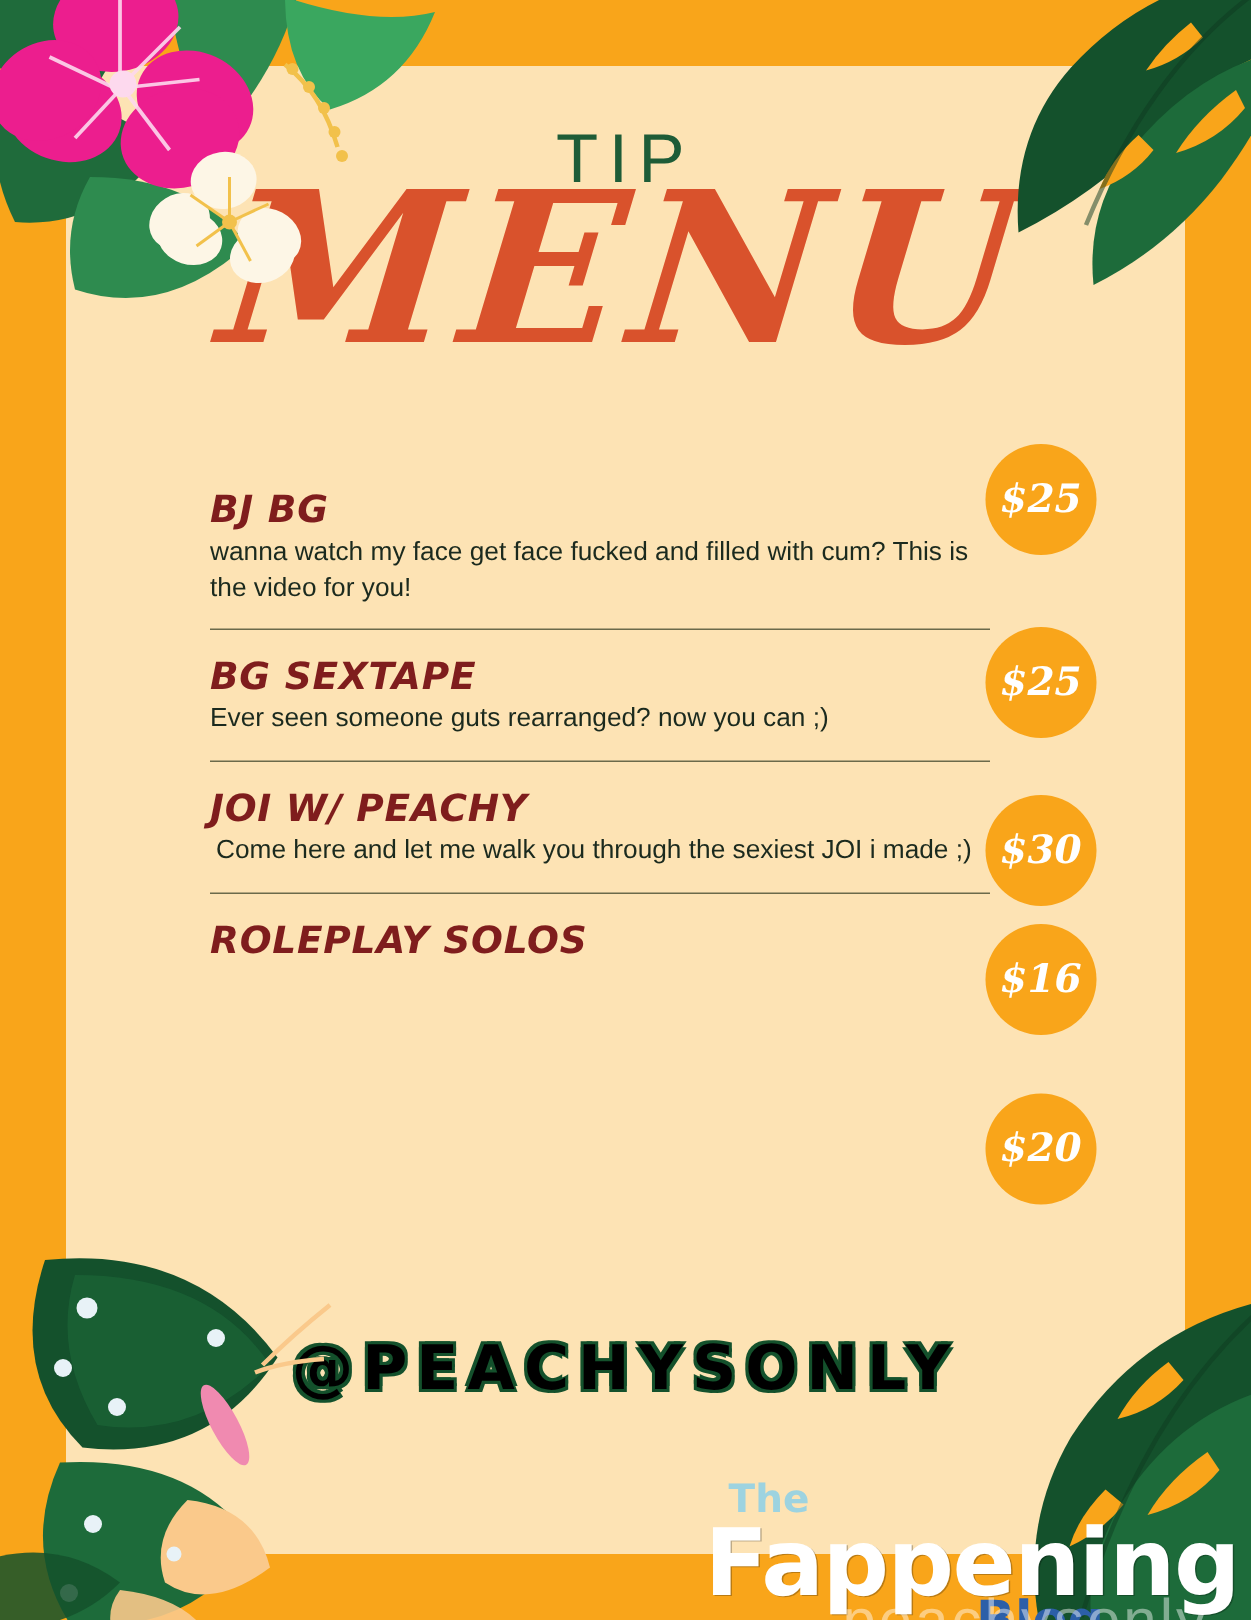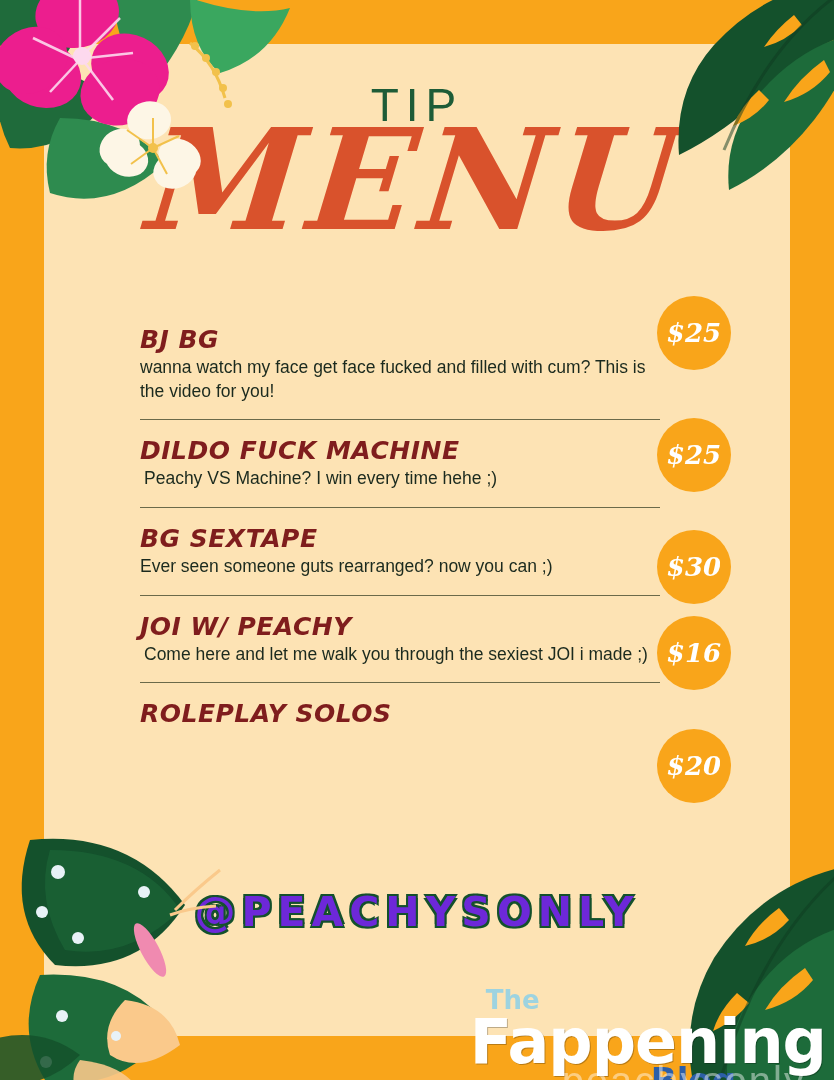--- a/index.html
+++ b/index.html
@@ -114,21 +114,21 @@
   #handle {
     position: absolute;
     left: 0;
     top: 888px;
     width: 834px;
     text-align: center;
     font-family: "DejaVu Sans", sans-serif;
     font-weight: bold;
     font-size: 41px;
     letter-spacing: 6px;
-    color: #6d28d9;
+    color: #000000;
     text-shadow:
       -2px -2px 0 #14512c,
        2px -2px 0 #14512c,
       -2px  2px 0 #14512c,
        2px  2px 0 #14512c;
   }
 
   
   .deco { position: absolute; pointer-events: none; }
 
@@ -192,24 +192,20 @@
     <div id="menu-word">MENU</div>
   </div>
 
   <div id="menu-list">
 
     <div class="menu-item">
       <div class="item-title">BJ BG</div>
       <div class="item-desc">wanna watch my face get face fucked and filled with cum? This is the video for you!</div>
     </div>
 
-    <div class="menu-item">
-      <div class="item-title">DILDO FUCK MACHINE</div>
-      <div class="item-desc indent">Peachy VS Machine? I win every time hehe ;)</div>
-    </div>
 
     <div class="menu-item">
       <div class="item-title">BG SEXTAPE</div>
       <div class="item-desc">Ever seen someone guts rearranged? now you can ;)</div>
     </div>
 
     <div class="menu-item">
       <div class="item-title">JOI W/ PEACHY</div>
       <div class="item-desc indent">Come here and let me walk you through the sexiest JOI i made ;)</div>
     </div>

